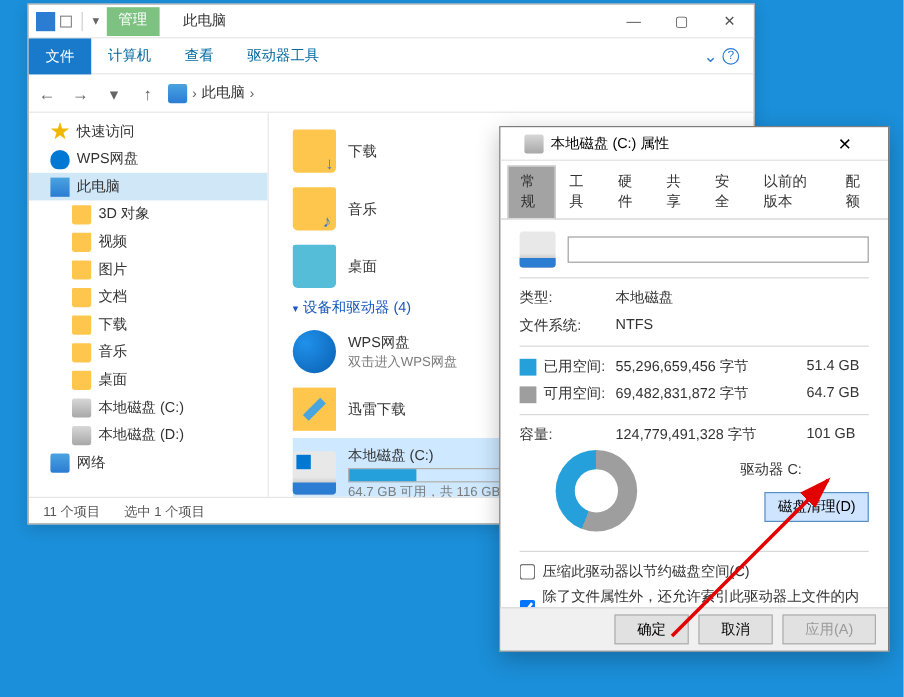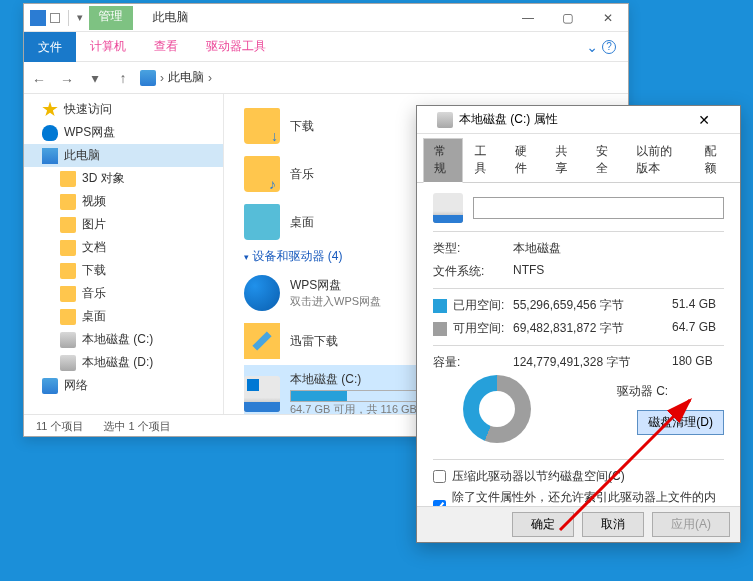--- a/index.html
+++ b/index.html
@@ -5,21 +5,21 @@
 * { margin: 0; padding: 0; box-sizing: border-box; font-family: "Microsoft YaHei", "Segoe UI", sans-serif; }
 body { width: 753px; height: 581px; background: #1b8fd9; overflow: hidden; position: relative; }
 
 
 .explorer { position: absolute; left: 23px; top: 3px; width: 606px; height: 434px; background: #fff; border: 1px solid #a7a7a7; box-shadow: 0 4px 12px rgba(0,0,0,.15); }
 .exp-titlebar { height: 28px; background: #fff; display: flex; align-items: center; border-bottom: 1px solid #e5e5e5; }
 .qat { display: flex; align-items: center; gap: 4px; padding: 0 6px; }
 .qat-icon { width: 16px; height: 16px; background: #2b7cd3; }
 .qat-arrow { width: 10px; height: 10px; border: 1px solid #8b8b8b; }
 .qat-divider { width: 1px; height: 16px; background: #d0d0d0; margin: 0 4px; }
-.ribbon-tab { padding: 4px 14px; font-size: 12px; color: #ec4899; }
+.ribbon-tab { padding: 4px 14px; font-size: 12px; color: #0369a1; }
 .ribbon-tab.file { background: #1979ca; color: #fff; height: 30px; display: flex; align-items: center; }
 .ribbon-tab.manage { background: #7ec282; color: #fff; text-align: center; padding: 2px 10px; height: 24px; }
 .title-text { flex: 1; text-align: left; padding-left: 20px; font-size: 12px; color: #333; }
 .win-controls { display: flex; margin-left: auto; }
 .win-btn { width: 40px; height: 28px; display: flex; align-items: center; justify-content: center; font-size: 12px; color: #555; cursor: pointer; }
 
 .exp-ribbon-row { height: 30px; display: flex; border-bottom: 1px solid #e5e5e5; }
 .exp-ribbon-row .ribbon-tab { display: flex; align-items: center; }
 .exp-help { margin-left: auto; padding: 0 12px; display: flex; align-items: center; color: #2b7cd3; font-size: 14px; }
 
@@ -266,21 +266,21 @@
       <span>55,296,659,456 字节</span>
       <span>51.4 GB</span>
       <span><span class="sw sw-free"></span><span>可用空间:</span></span>
       <span>69,482,831,872 字节</span>
       <span>64.7 GB</span>
     </div>
     <hr class="prop-hr">
     <div class="prop-kv">
       <span>容量:</span>
       <span>124,779,491,328 字节</span>
-      <span>180 GB</span>
+      <span>101 GB</span>
     </div>
     <div class="prop-donut">
       <div class="donut"></div>
       <div style="display:flex;flex-direction:column;gap:10px;align-items:flex-end;flex:1">
         <div style="align-self:center">驱动器 C:</div>
         <button class="clean-btn">磁盘清理(D)</button>
       </div>
     </div>
     <hr class="prop-hr">
     <label class="prop-check">

